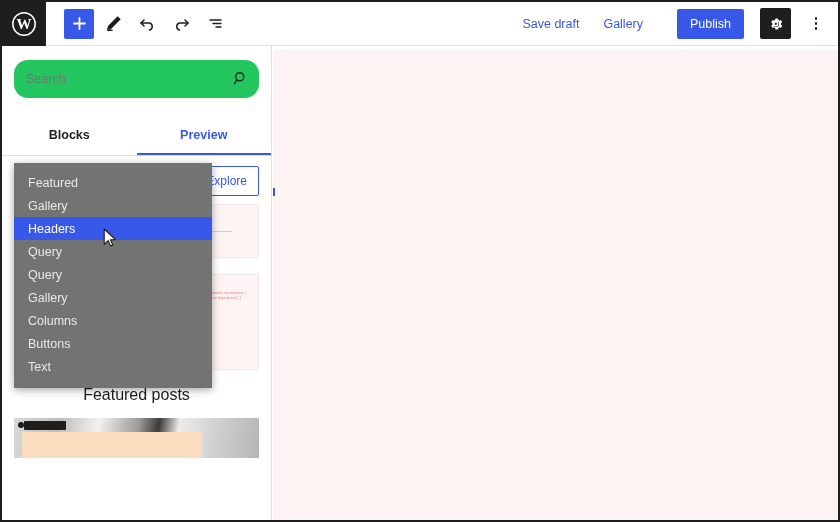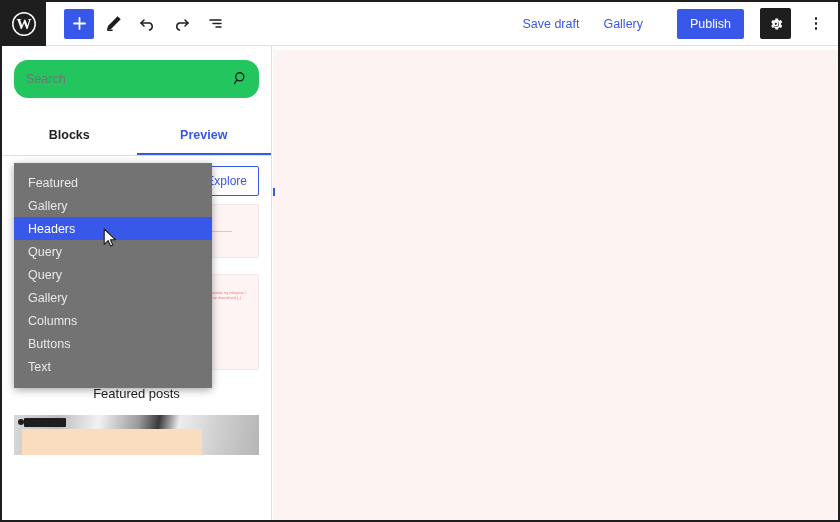--- a/index.html
+++ b/index.html
@@ -145,21 +145,21 @@
     position: absolute; left: 12px; top: 26px;
     width: 205px; height: 1px; background: #d8c9c8;
   }
   .pc-2 { height: 96px; padding: 8px 10px; }
   .tiny { color: #e8837c; line-height: 1.35; }
   .tiny.link { text-decoration: underline; }
   .tiny-head { font-size: 3.2px; margin-bottom: 4px; }
   .tiny-body { font-size: 3.3px; }
   .tiny-foot { font-size: 3.1px; margin-top: 5px; }
   .caption {
-    text-align: center; font-size: 13px; color: #1e1e1e;
+    text-align: center; font-size: 16px; color: #1e1e1e;
     margin: 2px 0 14px 0;
   }
   .img-card {
     margin: 0 12px; height: 40px;
     background: linear-gradient(100deg,#d9d9d9 0%,#bdbdbd 18%,#f2f2f2 34%,#9a9a9a 50%,#3a3a3a 58%,#ededed 66%,#cfcfcf 82%,#b5b5b5 100%);
     position: relative; overflow: hidden;
   }
   .img-card .blk {
     position: absolute; left: 10px; top: 3px;
     width: 42px; height: 9px; background: #1e1e1e; border-radius: 1px;

